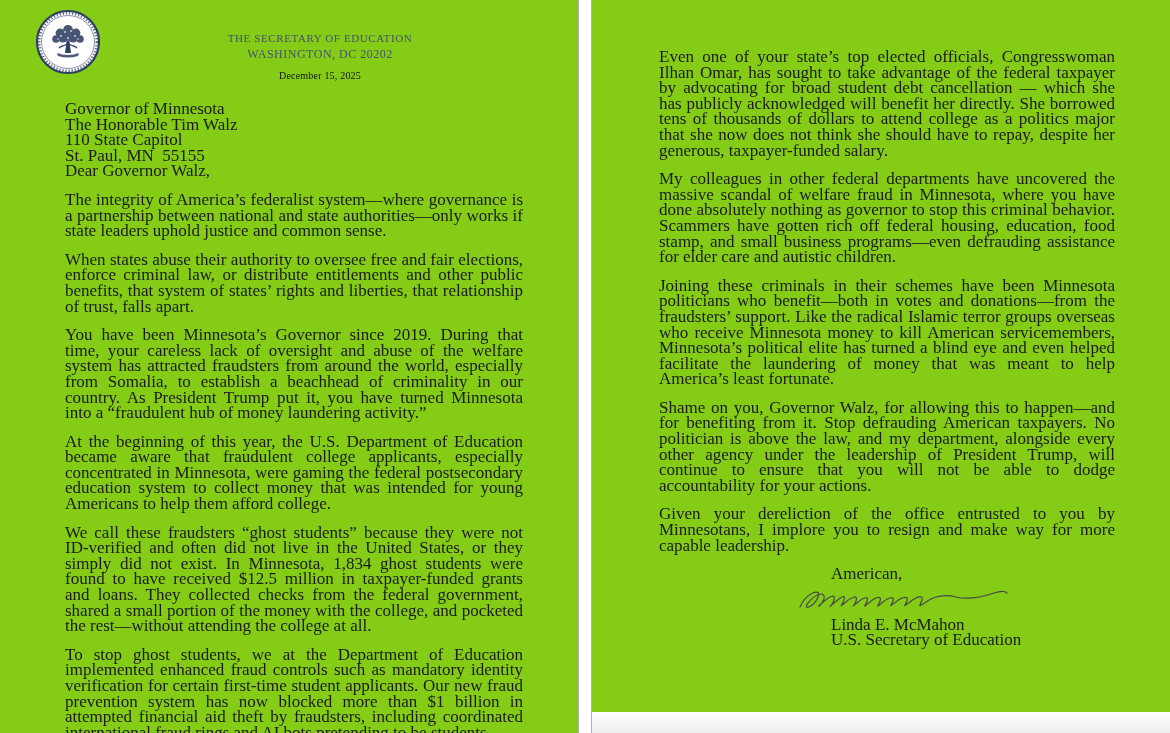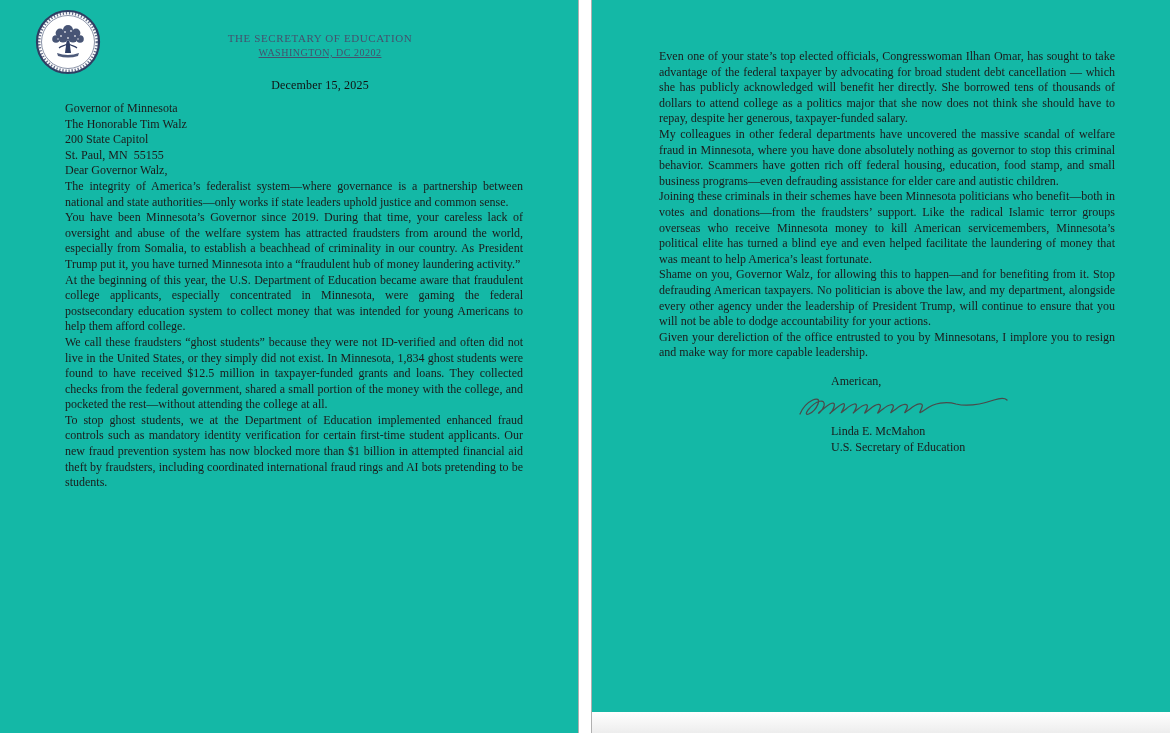--- a/index.html
+++ b/index.html
@@ -7,21 +7,21 @@
     width: 1170px; height: 733px;
     background: #ffffff;
     font-family: "Liberation Serif", "DejaVu Serif", serif;
     overflow: hidden;
     position: relative;
     color: #1b1b1b;
   }
   .page {
     position: absolute;
     top: 0; height: 733px;
-    background: #14b8a6;
+    background: #84cc16;
   }
   .page-left  { left: 0;     width: 578px; }
   .page-right { left: 592px; width: 578px; }
   .divider-line {
     position: absolute; top: 0; width: 1px; height: 733px;
     background: #b0b0b0; z-index: 5;
   }
   .divider-a { left: 578px; }
   .divider-b { left: 591px; }
 
@@ -31,37 +31,37 @@
     width: 68px; height: 68px;
   }
   .letterhead {
     position: absolute; left: 120px; top: 32px; width: 400px;
     text-align: center; color: #45516d;
   }
   .letterhead .lh-title {
     font-size: 11px; letter-spacing: 0.6px; font-weight: 400;
   }
   .letterhead .lh-sub {
-    font-size: 10px; letter-spacing: 0.5px; margin-top: 3px; text-decoration: underline;
+    font-size: 12px; letter-spacing: 0.5px; margin-top: 3px;
   }
   .letterhead .lh-date {
-    font-size: 12px; color: #111; margin-top: 20px; letter-spacing: 0.2px;
+    font-size: 10px; color: #111; margin-top: 8px; letter-spacing: 0.2px;
   }
 
   
   .letter-body {
     position: absolute;
-    font-size: 12px; line-height: 15.6px;
+    font-size: 17px; line-height: 15.6px;
   }
   .page-left  .letter-body { left: 65px; top: 101px; width: 458px; }
   .page-right .letter-body { left: 67px; top: 49px;  width: 456px; }
 
   .recipient div { white-space: pre; }
   .salutation { margin-top: 0; }
-  .letter-body p.para { text-align: justify; }
+  .letter-body p.para { margin-top: 13px; text-align: justify; }
 
   
   .closing-block { margin-top: 13px; margin-left: 172px; }
   .signature-svg { display: block; margin: 1px 0 0 -35px; }
   .closing-name, .closing-title { line-height: 15.6px; }
 
   
   .page-bottom-shade {
     position: absolute; left: 0; bottom: 0; width: 100%; height: 21px;
     background: linear-gradient(to bottom, #ffffff 0%, #ededed 100%);
@@ -111,25 +111,26 @@
   <div class="letterhead">
     <div class="lh-title">THE SECRETARY OF EDUCATION</div>
     <div class="lh-sub">WASHINGTON, DC 20202</div>
     <div class="lh-date">December 15, 2025</div>
   </div>
 
   <div class="letter-body">
     <div class="recipient">
       <div>Governor of Minnesota</div>
       <div>The Honorable Tim Walz</div>
-      <div>200 State Capitol</div>
+      <div>110 State Capitol</div>
       <div>St. Paul, MN  55155</div>
     </div>
     <p class="salutation">Dear Governor Walz,</p>
     <p class="para">The integrity of America’s federalist system—where governance is a partnership between national and state authorities—only works if state leaders uphold justice and common sense.</p>
+    <p class="para">When states abuse their authority to oversee free and fair elections, enforce criminal law, or distribute entitlements and other public benefits, that system of states’ rights and liberties, that relationship of trust, falls apart.</p>
     <p class="para">You have been Minnesota’s Governor since 2019. During that time, your careless lack of oversight and abuse of the welfare system has attracted fraudsters from around the world, especially from Somalia, to establish a beachhead of criminality in our country. As President Trump put it, you have turned Minnesota into a “fraudulent hub of money laundering activity.”</p>
     <p class="para">At the beginning of this year, the U.S. Department of Education became aware that fraudulent college applicants, especially concentrated in Minnesota, were gaming the federal postsecondary education system to collect money that was intended for young Americans to help them afford college.</p>
     <p class="para">We call these fraudsters “ghost students” because they were not ID-verified and often did not live in the United States, or they simply did not exist. In Minnesota, 1,834 ghost students were found to have received $12.5 million in taxpayer-funded grants and loans. They collected checks from the federal government, shared a small portion of the money with the college, and pocketed the rest—without attending the college at all.</p>
     <p class="para">To stop ghost students, we at the Department of Education implemented enhanced fraud controls such as mandatory identity verification for certain first-time student applicants. Our new fraud prevention system has now blocked more than $1 billion in attempted financial aid theft by fraudsters, including coordinated international fraud rings and AI bots pretending to be students.</p>
   </div>
 </div>
 
 <div class="divider-line divider-a"></div>
 <div class="divider-line divider-b"></div>
 

